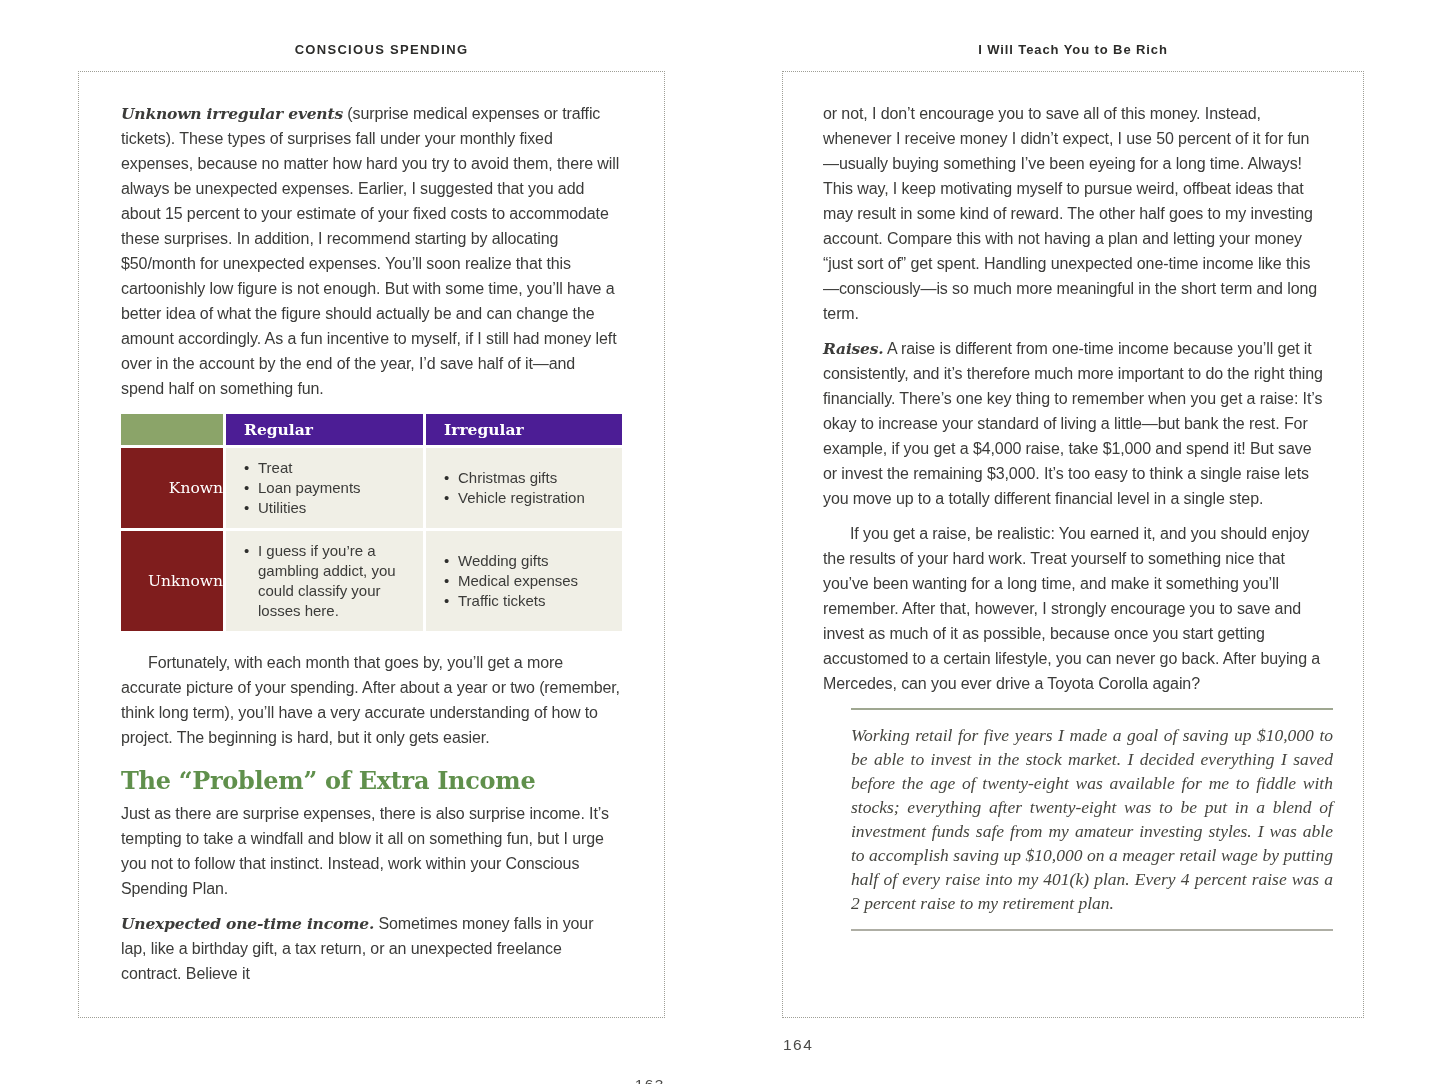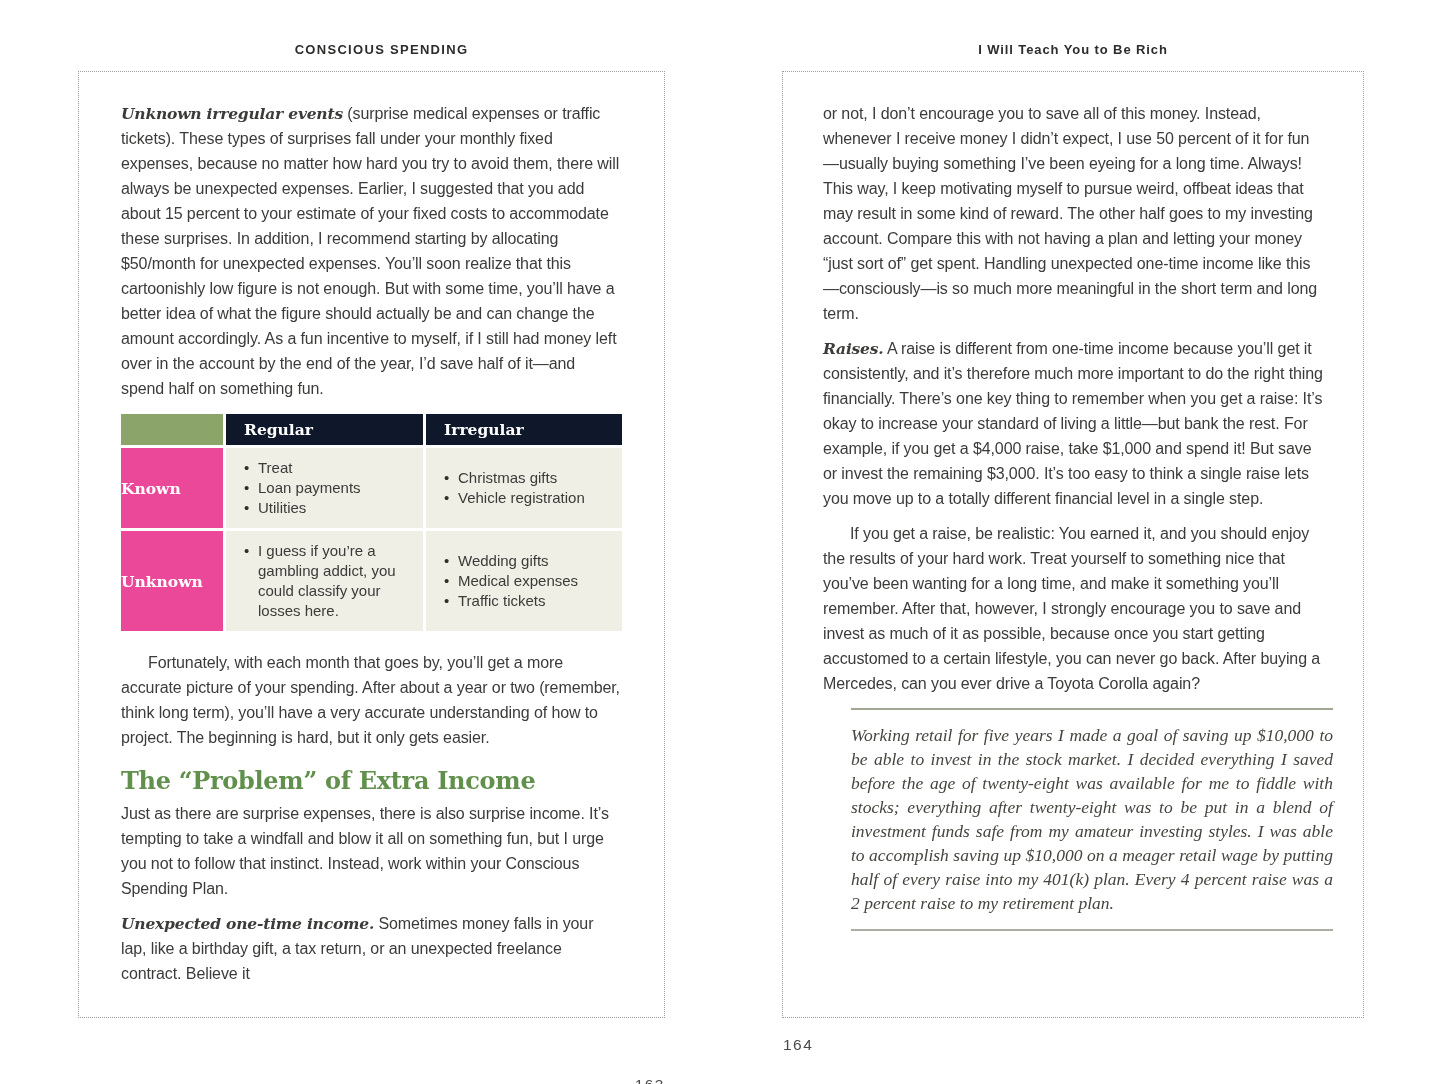--- a/index.html
+++ b/index.html
@@ -47,30 +47,30 @@
   table.expense-table {
     border-collapse: separate; border-spacing: 3px;
     margin: 10px -3px 16px -3px; table-layout: fixed;
     width: 506px;
   }
   table.expense-table col.c-label { width: 102px; }
   table.expense-table col.c-reg   { width: 197px; }
   table.expense-table col.c-irr   { width: 196px; }
   .expense-table th, .expense-table td { vertical-align: middle; }
   .hdr-cell {
-    background: #0f172a; color: #ffffff;
+    background: #4c1d95; color: #ffffff;
     font-family: "DejaVu Serif", "Liberation Serif", serif;
     font-weight: 700; font-size: 15.5px; text-align: left;
     padding: 6px 8px 6px 18px; height: 31px;
   }
   .corner-cell { background: #8ba469; height: 31px; }
   .row-label {
-    background: #ec4899; color: #ffffff;
+    background: #7f1d1d; color: #ffffff;
     font-family: "DejaVu Serif", "Liberation Serif", serif;
-    font-weight: 700; font-size: 15.5px; text-align: left;
+    font-weight: 400; font-size: 15.5px; text-align: right;
   }
   .item-cell { background: #f0efe6; padding: 10px 8px 10px 18px; }
   .row-known .item-cell { height: 72px; }
   .row-unknown .item-cell { height: 90px; }
   .item-cell ul { list-style: none; }
   .item-cell li {
     position: relative; padding-left: 14px;
     font-size: 15px; line-height: 20px; color: #3b3b39;
   }
   .item-cell li::before {

